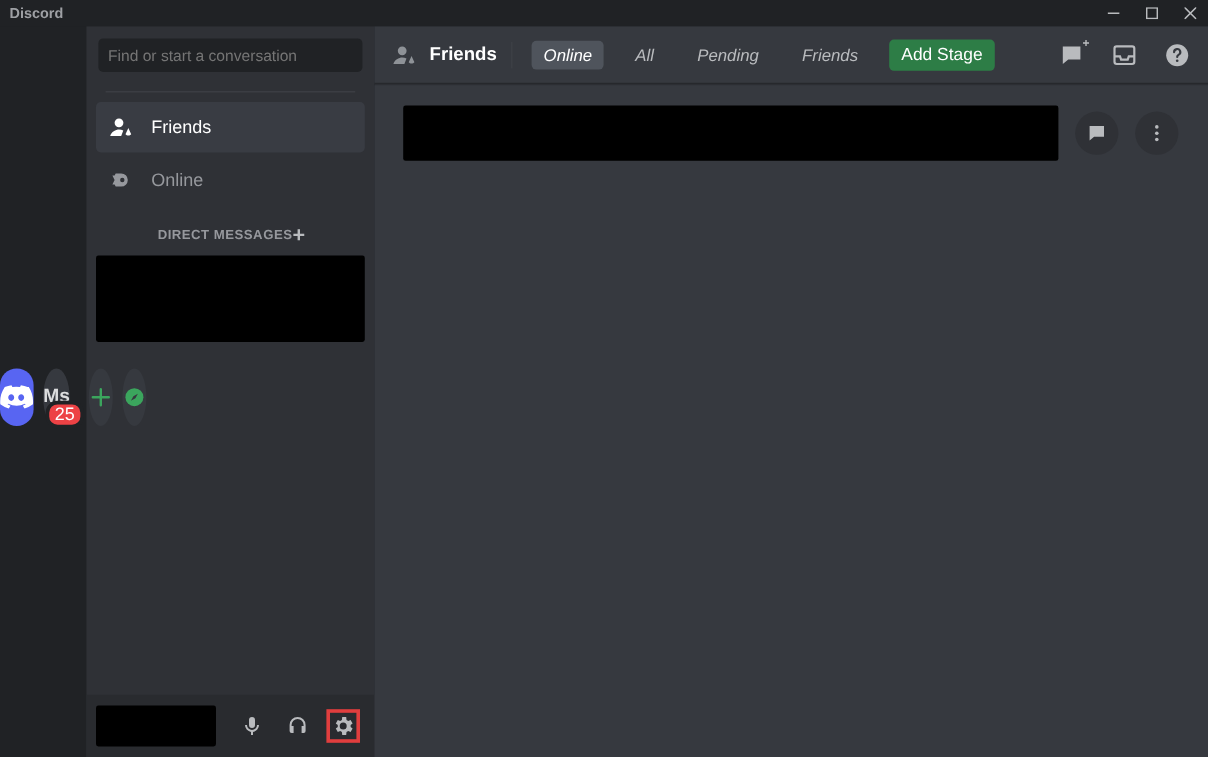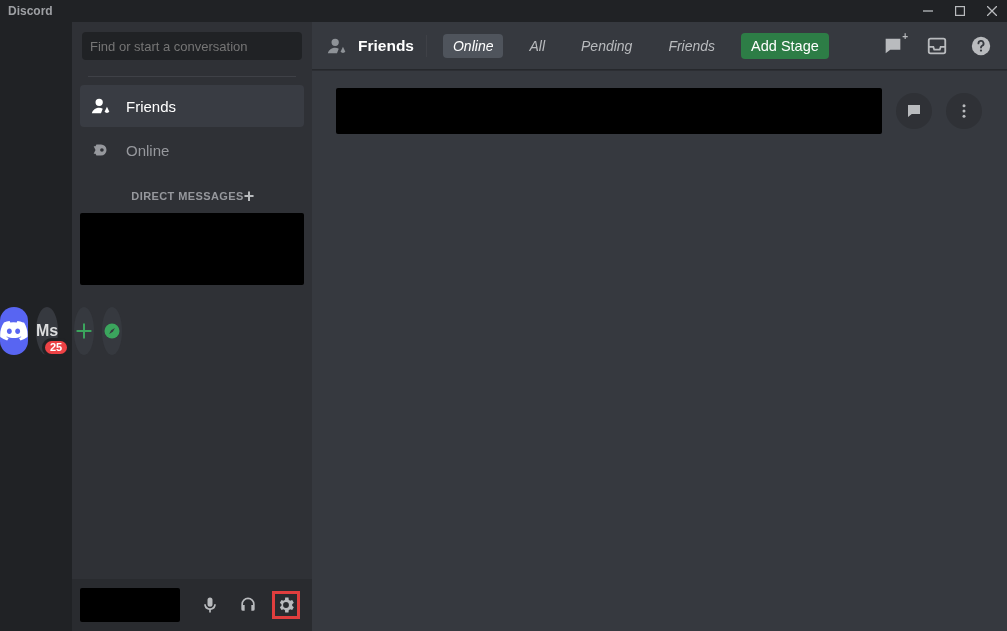--- a/index.html
+++ b/index.html
@@ -13,21 +13,21 @@
 
   .app { display: flex; height: 609px; }
 
   
   .guilds { width: 72px; background: #202225; display: flex; flex-direction: row; align-items: center; padding-top: 8px; gap: 8px; }
   .guild { width: 48px; height: 48px; border-radius: 16px; background: #36393f; display: flex; align-items: center; justify-content: center; font-weight: 600; color: #dcddde; position: relative; cursor: pointer; }
   .guild.home { background: #5865f2; border-radius: 16px; }
   .guild.home svg { width: 28px; height: 28px; }
   .guild.letter { background: #36393f; border-radius: 50%; font-size: 16px; }
   .guild.avatar { background: radial-gradient(circle at 60% 40%, #dff5f1 0%, #7ed7c1 50%, #2e97a2 100%); border-radius: 50%; }
-  .guild .badge { position: absolute; bottom: -2px; right: -4px; background: #ed4245; color: #fff; font-size: 11px; font-weight: 700; border-radius: 10px; padding: 1px 5px; border: 3px solid #202225; line-height: 1; }
+  .guild .badge { position: absolute; bottom: -2px; right: -4px; background: #ed4245; color: #fff; font-size: 15px; font-weight: 400; border-radius: 10px; padding: 1px 5px; border: 3px solid #202225; line-height: 1; }
   .guild.add, .guild.explore { border-radius: 50%; background: #36393f; color: #3ba55d; }
   .guild.add svg, .guild.explore svg { width: 20px; height: 20px; }
 
   
   .sidebar { width: 240px; background: #2f3136; display: flex; flex-direction: column; }
   .search-box { margin: 10px 10px 6px; background: #202225; border-radius: 4px; height: 28px; display: flex; align-items: center; padding: 0 8px; }
   .search-box input { background: transparent; border: 0; outline: 0; color: #a3a6aa; font-size: 13px; width: 100%; }
 
   .side-list { padding: 6px 8px 0; display: flex; flex-direction: column; gap: 2px; }
   .side-item { display: flex; align-items: center; gap: 14px; height: 42px; border-radius: 4px; padding: 0 10px; color: #96989d; cursor: pointer; font-size: 15px; }

